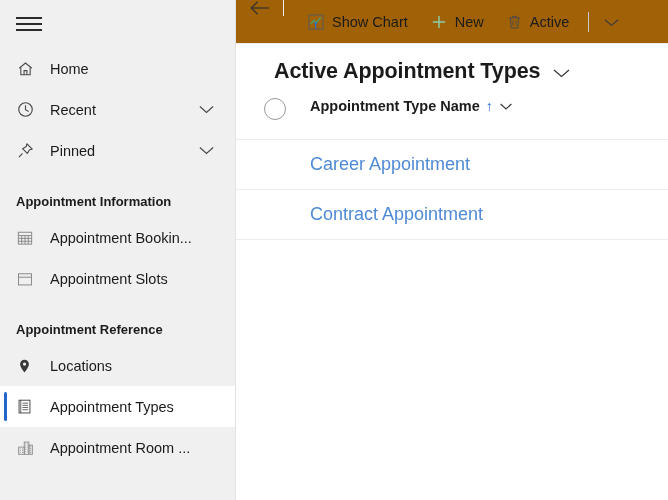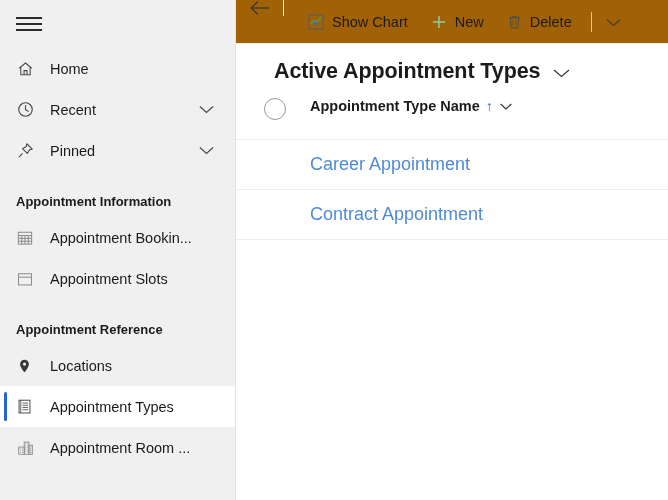--- a/index.html
+++ b/index.html
@@ -387,21 +387,21 @@
 
         <div class="cmd-btn">
           <span>
             <svg width="17" height="18" viewBox="0 0 20 20" fill="none" stroke="#4a4a4a" stroke-width="1.15">
               <path d="M3.4 5.2 H16.6"></path>
               <path d="M7.6 5.2 V3.4 H12.4 V5.2"></path>
               <path d="M5.2 5.2 L6.1 17.0 H13.9 L14.8 5.2"></path>
               <path d="M8.2 8.0 V14.2 M11.8 8.0 V14.2" stroke-width="0.95"></path>
             </svg>
           </span>
-          <span>Delete</span>
+          <span>Active</span>
         </div>
 
         <div class="cmd-sep"></div>
 
         <div class="cmd-chev">
           <svg width="17" height="11" viewBox="0 0 18 11" fill="none" stroke="#3a3a3a" stroke-width="1.25">
             <path d="M2 2.6 L9 8.5 L16 2.6"></path>
           </svg>
         </div>
       </div>

